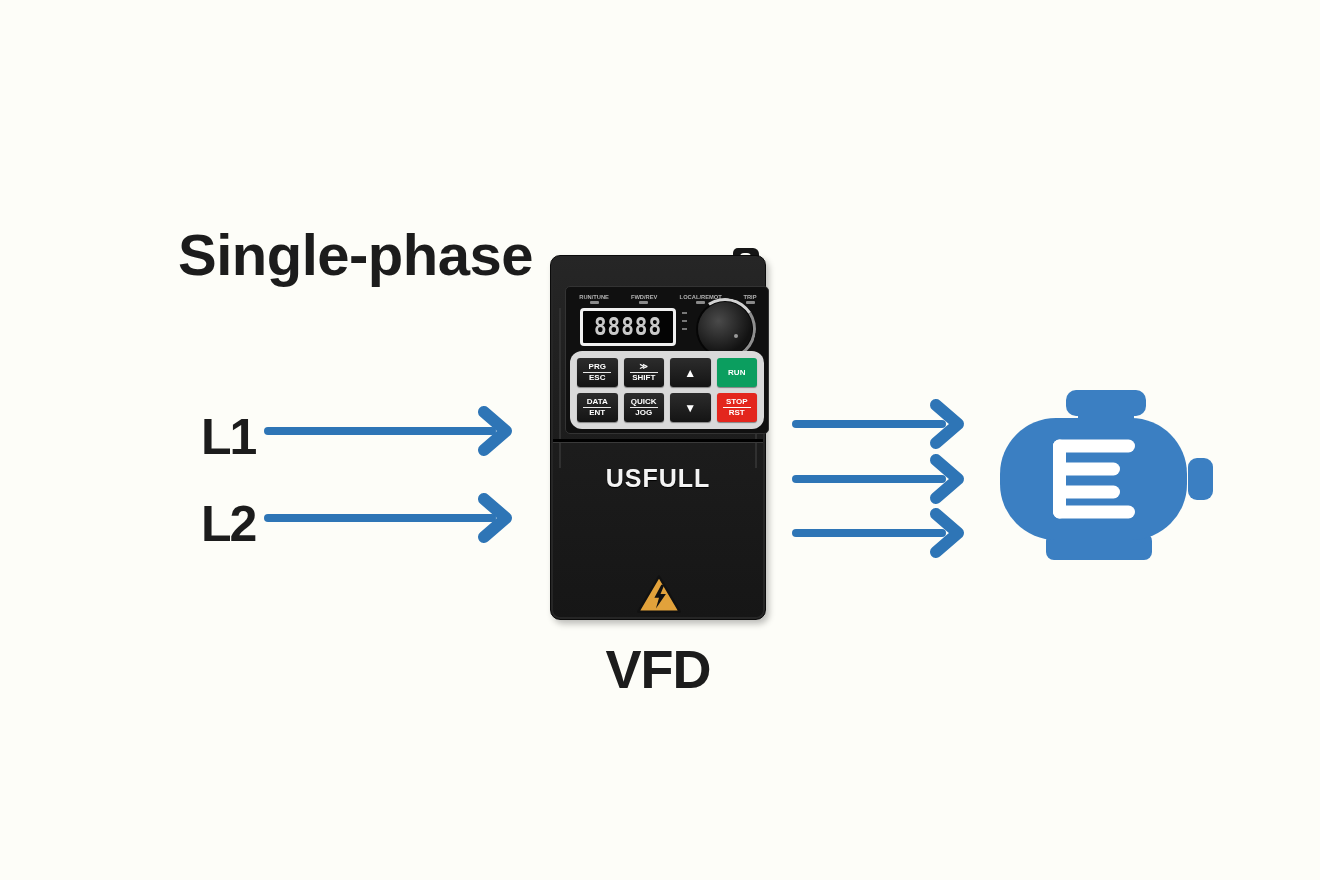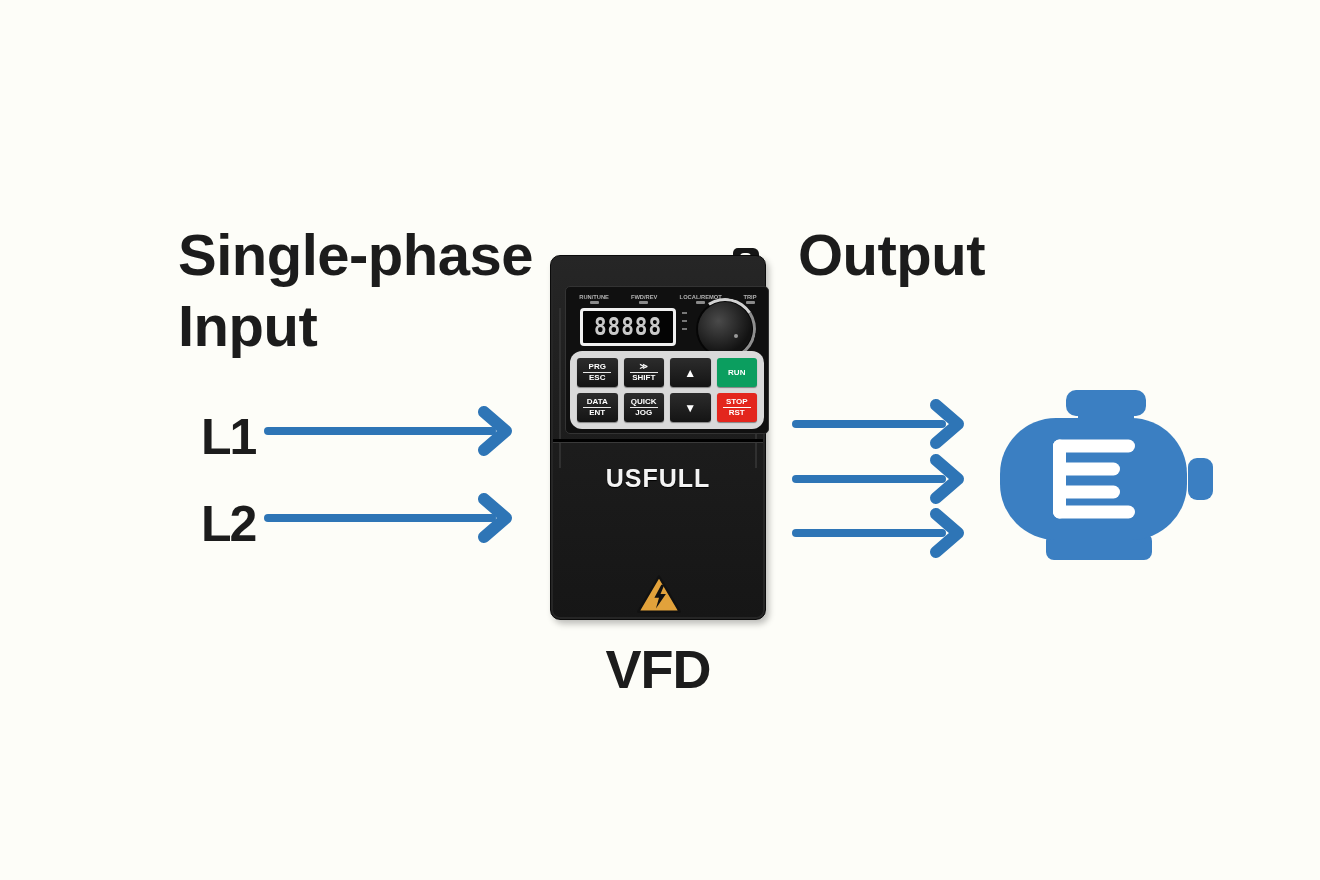--- a/index.html
+++ b/index.html
@@ -113,25 +113,23 @@
   }
   .warn { position:absolute; left:85px; top:318px; }
 
   
 </style>
 </head>
 <body>
 
 <div class="abs heading" style="left:178px; top:220px;">
   <div>Single-phase</div>
-  <div>Input</div>
 </div>
 
 <div class="abs heading" style="left:798px; top:220px;">
-  <div>Output</div>
 </div>
 
 <div class="abs line-label" style="left:201px; top:408px;">L1</div>
 <div class="abs line-label" style="left:201px; top:495px;">L2</div>
 
 <svg id="arrow-layer" class="abs" width="1320" height="880" viewBox="0 0 1320 880">
   <g style="stroke:var(--arrow-blue,#2e75b6); fill:none; stroke-linecap:round; stroke-linejoin:round;">
     <line x1="268" y1="431" x2="492" y2="431" stroke-width="8"></line>
     <polyline points="484,412 506,431 484,450" stroke-width="12"></polyline>
   </g>

